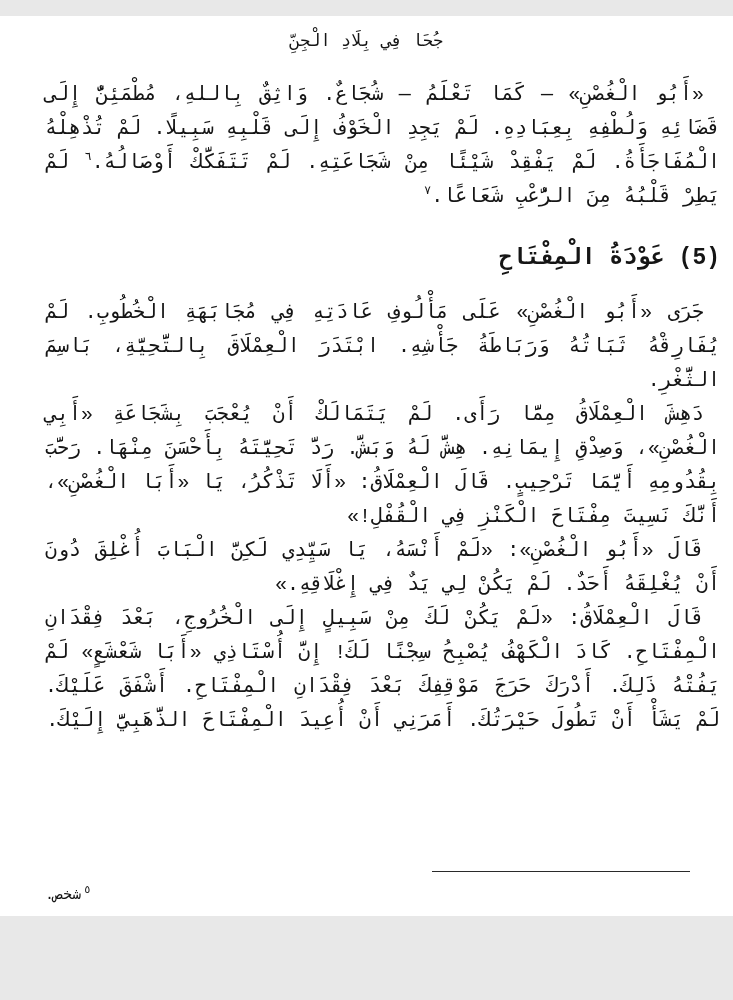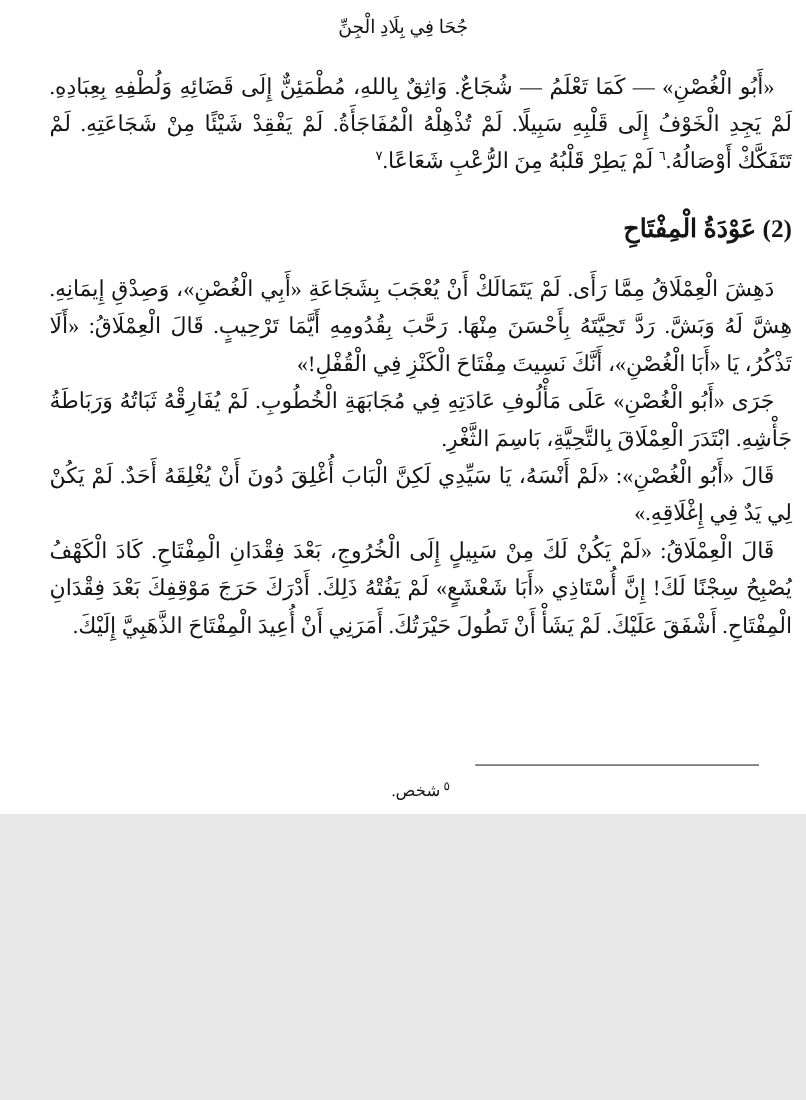--- a/index.html
+++ b/index.html
@@ -1,22 +1,22 @@
 <!DOCTYPE html>
 <html lang="ar" dir="rtl"><head>
 <meta charset="utf-8">
 <style>
   html,body{margin:0;padding:0;background:#e8e8e8;}
   .page{
     position:relative;
-    width:733px;height:740px;
-    margin:0 auto;
+    width:733px;height:900px;
+    margin:16px auto;
     background:#ffffff;
     color:#151515;
-    font-family:Liberation Serif, serif;
+    font-family:Liberation Mono, monospace;
     direction:rtl;
     overflow:hidden;
   }
   .running-title{
     position:absolute;top:14px;left:0;right:0;
     text-align:center;
     font-size:17px;
     letter-spacing:0;
   }
   .body-text{
@@ -46,21 +46,21 @@
     font-size:15px;
   }
   .fn-rule{
     width:258px;
     height:0;
     border:none;
     border-top:1.5px solid #2a2a2a;
     margin:0 30px 9px auto;
   }
   .fn-line{
-    text-align:center;
+    text-align:left;
     line-height:30px;
   }
   .fn-marker{
     font-size:11px;
     line-height:0;
     vertical-align:super;
     margin-left:3px;
   }
 </style>
 </head>
@@ -69,25 +69,25 @@
 <div class="page">
 
   <div class="running-title">جُحَا فِي بِلَادِ الْجِنِّ</div>
 
   <div class="body-text">
 
 
     <p class="para"><span>«أَبُو الْغُصْنِ» — كَمَا تَعْلَمُ — شُجَاعٌ. وَاثِقٌ بِاللهِ، مُطْمَئِنٌّ إِلَى قَضَائِهِ وَلُطْفِهِ بِعِبَادِهِ. لَمْ يَجِدِ الْخَوْفُ إِلَى قَلْبِهِ سَبِيلًا. لَمْ تُذْهِلْهُ الْمُفَاجَأَةُ. لَمْ يَفْقِدْ شَيْئًا مِنْ شَجَاعَتِهِ. لَمْ تَتَفَكَّكْ أَوْصَالُهُ.</span><sup class="fn-ref">٦</sup><span> لَمْ يَطِرْ قَلْبُهُ مِنَ الرُّعْبِ شَعَاعًا.</span><sup class="fn-ref">٧</sup></p>
 
 
-    <h2 class="section-heading para">(2) عَوْدَةُ الْمِفْتَاحِ</h2>
+    <h2 class="section-heading para">(5) عَوْدَةُ الْمِفْتَاحِ</h2>
+
+    <p class="para"><span>جَرَى «أَبُو الْغُصْنِ» عَلَى مَأْلُوفِ عَادَتِهِ فِي مُجَابَهَةِ الْخُطُوبِ. لَمْ يُفَارِقْهُ ثَبَاتُهُ وَرَبَاطَةُ جَأْشِهِ. ابْتَدَرَ الْعِمْلَاقَ بِالتَّحِيَّةِ، بَاسِمَ الثَّغْرِ.</span></p>
 
     <p class="para"><span>دَهِشَ الْعِمْلَاقُ مِمَّا رَأَى. لَمْ يَتَمَالَكْ أَنْ يُعْجَبَ بِشَجَاعَةِ «أَبِي الْغُصْنِ»، وَصِدْقِ إِيمَانِهِ. هِشَّ لَهُ وَبَشَّ. رَدَّ تَحِيَّتَهُ بِأَحْسَنَ مِنْهَا. رَحَّبَ بِقُدُومِهِ أَيَّمَا تَرْحِيبٍ. قَالَ الْعِمْلَاقُ: «أَلَا تَذْكُرُ، يَا «أَبَا الْغُصْنِ»، أَنَّكَ نَسِيتَ مِفْتَاحَ الْكَنْزِ فِي الْقُفْلِ!»</span></p>
-
-    <p class="para"><span>جَرَى «أَبُو الْغُصْنِ» عَلَى مَأْلُوفِ عَادَتِهِ فِي مُجَابَهَةِ الْخُطُوبِ. لَمْ يُفَارِقْهُ ثَبَاتُهُ وَرَبَاطَةُ جَأْشِهِ. ابْتَدَرَ الْعِمْلَاقَ بِالتَّحِيَّةِ، بَاسِمَ الثَّغْرِ.</span></p>
 
     <p class="para"><span>قَالَ «أَبُو الْغُصْنِ»: «لَمْ أَنْسَهُ، يَا سَيِّدِي لَكِنَّ الْبَابَ أُغْلِقَ دُونَ أَنْ يُغْلِقَهُ أَحَدٌ. لَمْ يَكُنْ لِي يَدٌ فِي إِغْلَاقِهِ.»</span></p>
 
     <p class="para"><span>قَالَ الْعِمْلَاقُ: «لَمْ يَكُنْ لَكَ مِنْ سَبِيلٍ إِلَى الْخُرُوجِ، بَعْدَ فِقْدَانِ الْمِفْتَاحِ. كَادَ الْكَهْفُ يُصْبِحُ سِجْنًا لَكَ! إِنَّ أُسْتَاذِي «أَبَا شَعْشَعٍ» لَمْ يَفُتْهُ ذَلِكَ. أَدْرَكَ حَرَجَ مَوْقِفِكَ بَعْدَ فِقْدَانِ الْمِفْتَاحِ. أَشْفَقَ عَلَيْكَ. لَمْ يَشَأْ أَنْ تَطُولَ حَيْرَتُكَ. أَمَرَنِي أَنْ أُعِيدَ الْمِفْتَاحَ الذَّهَبِيَّ إِلَيْكَ.</span></p>
 
   </div>
 
   <div class="footnotes">
 
     <hr class="fn-rule">

